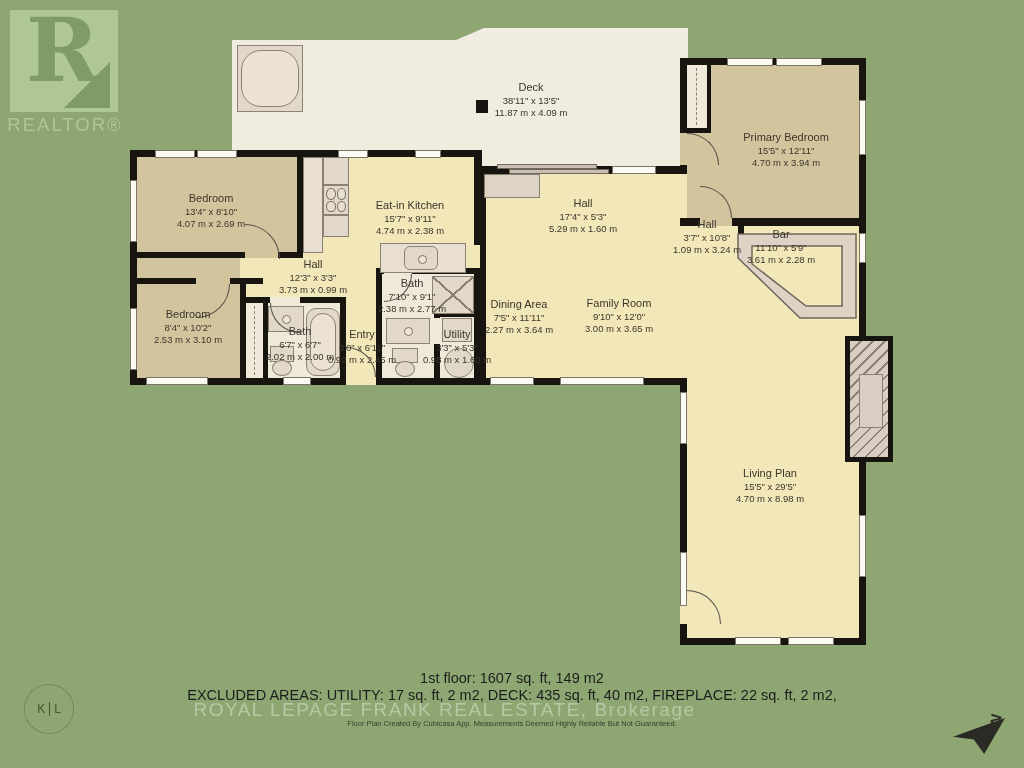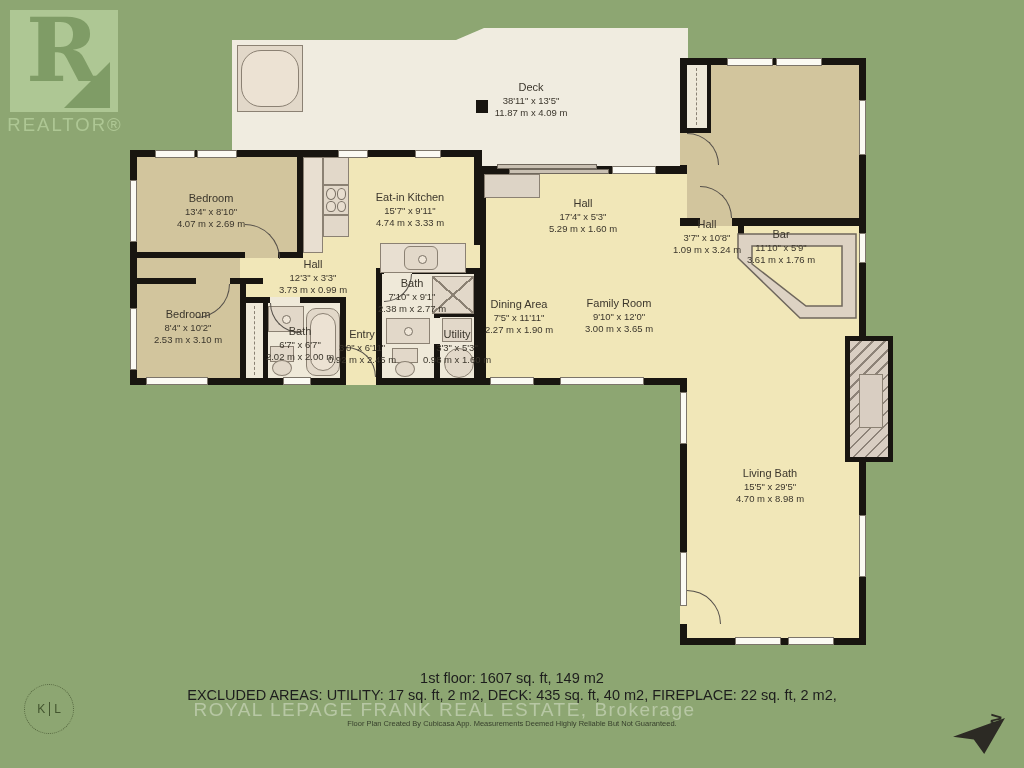--- a/index.html
+++ b/index.html
@@ -196,30 +196,35 @@
   <div class="rlabel" style="left:531px;top:100px">
     <div class="rn">Deck</div>
       <div class="rd">38'11" x 13'5"</div>
       <div class="rd">11.87 m x 4.09 m</div>
   </div>
   <div class="rlabel" style="left:211px;top:211px">
     <div class="rn">Bedroom</div>
       <div class="rd">13'4" x 8'10"</div>
       <div class="rd">4.07 m x 2.69 m</div>
   </div>
-  <div class="rlabel" style="left:410px;top:210px">
+  <div class="rlabel" style="left:410px;top:218px">
     <div class="rn">Eat-in Kitchen</div>
       <div class="rd">15'7" x 9'11"</div>
-      <div class="rd">4.74 m x 3.33 m</div>
+      <div class="rd">4.74 m x 2.38 m</div>
   </div>
   <div class="rlabel" style="left:583px;top:216px">
     <div class="rn">Hall</div>
       <div class="rd">17'4" x 5'3"</div>
       <div class="rd">5.29 m x 1.60 m</div>
   </div>
+  <div class="rlabel" style="left:786px;top:150px">
+    <div class="rn">Primary Bedroom</div>
+      <div class="rd">15'5" x 12'11"</div>
+      <div class="rd">4.70 m x 3.94 m</div>
+  </div>
   <div class="rlabel" style="left:313px;top:277px">
     <div class="rn">Hall</div>
       <div class="rd">12'3" x 3'3"</div>
       <div class="rd">3.73 m x 0.99 m</div>
   </div>
   <div class="rlabel" style="left:188px;top:327px">
     <div class="rn">Bedroom</div>
       <div class="rd">8'4" x 10'2"</div>
       <div class="rd">2.53 m x 3.10 m</div>
   </div>
@@ -239,39 +244,39 @@
       <div class="rd">0.92 m x 2.45 m</div>
   </div>
   <div class="rlabel" style="left:457px;top:347px">
     <div class="rn">Utility</div>
       <div class="rd">3'3" x 5'3"</div>
       <div class="rd">0.98 m x 1.60 m</div>
   </div>
   <div class="rlabel" style="left:519px;top:317px">
     <div class="rn">Dining Area</div>
       <div class="rd">7'5" x 11'11"</div>
-      <div class="rd">2.27 m x 1.90 m</div>
+      <div class="rd">2.27 m x 3.64 m</div>
   </div>
   <div class="rlabel" style="left:619px;top:316px">
     <div class="rn">Family Room</div>
       <div class="rd">9'10" x 12'0"</div>
       <div class="rd">3.00 m x 3.65 m</div>
   </div>
   <div class="rlabel" style="left:707px;top:237px">
     <div class="rn">Hall</div>
       <div class="rd">3'7" x 10'8"</div>
       <div class="rd">1.09 m x 3.24 m</div>
   </div>
   <div class="rlabel" style="left:781px;top:247px">
     <div class="rn">Bar</div>
       <div class="rd">11'10" x 5'9"</div>
-      <div class="rd">3.61 m x 1.76 m</div>
+      <div class="rd">3.61 m x 2.28 m</div>
   </div>
   <div class="rlabel" style="left:770px;top:486px">
-    <div class="rn">Living Bath</div>
+    <div class="rn">Living Plan</div>
       <div class="rd">15'5" x 29'5"</div>
       <div class="rd">4.70 m x 8.98 m</div>
   </div>
 
   <div>
     <div class="realtor-box">
       <div class="realtor-r">R</div>
       <div class="realtor-tri"></div>
     </div>
     <div class="realtor-word">REALTOR®</div>

